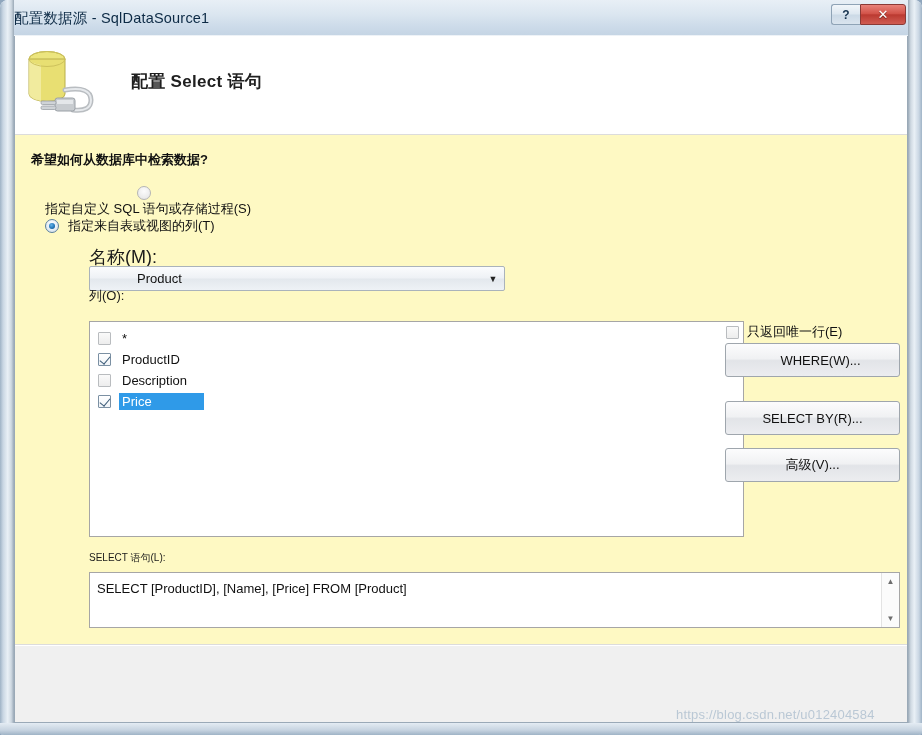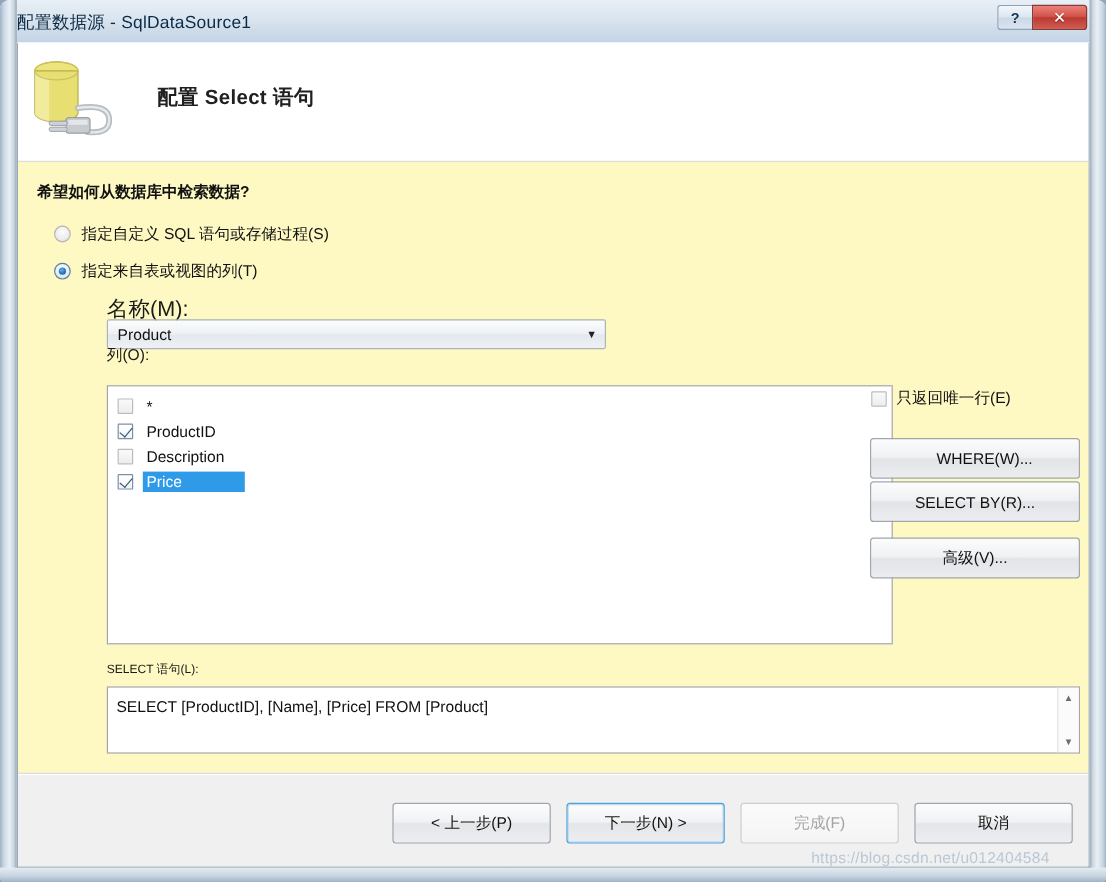--- a/index.html
+++ b/index.html
@@ -77,21 +77,21 @@
     position:absolute;left:116px;top:34px;
     font-size:17px;font-weight:bold;color:#202020;letter-spacing:.3px;
   }
 
   
   #body-area{position:absolute;left:0;top:99px;width:892px;height:509px;background:#fef9c3;}
 
   #question-label{position:absolute;left:16px;top:16px;font-weight:bold;font-size:13px;color:#111;}
 
   .radio-row{position:absolute;left:30px;display:flex;align-items:center;height:18px;}
-  #radio-row-custom{top:51px;}
+  #radio-row-custom{top:51px;flex-direction:column;}
   #radio-row-columns{top:82px;}
   .radio{
     width:14px;height:14px;border-radius:50%;box-sizing:border-box;
     border:1px solid #b5b5b5;
     background:radial-gradient(circle at 50% 35%,#fcfcfc 0%,#eaeaea 70%,#dcdcdc 100%);
     margin-right:9px;position:relative;flex:none;
   }
   .radio.checked{border-color:#5a7f9c;
     background:radial-gradient(circle at 50% 35%,#ffffff 0%,#e6eef5 55%,#cfdce7 100%);}
   .radio.checked:after{
@@ -99,21 +99,21 @@
     background:radial-gradient(circle at 40% 35%,#63b2e8 0%,#1f72b5 60%,#11466f 100%);
   }
   .radio-label{font-size:13px;color:#111;white-space:nowrap;}
 
   
   #name-label{position:absolute;left:74px;top:110px;font-size:18px;}
   #name-combo{
     position:absolute;left:74px;top:131px;width:416px;height:25px;box-sizing:border-box;
     border:1px solid #aab3bb;border-radius:2px;
     background:linear-gradient(180deg,#fbfcfd 0%,#eef1f5 48%,#e3e8ed 52%,#eef2f6 100%);
-    display:flex;align-items:center;
+    display:flex;align-items:center;padding-left:39px;
   }
   #name-combo-value{padding-left:8px;font-size:13px;color:#111;flex:1;}
   #name-combo-arrow{
     width:22px;display:flex;align-items:center;justify-content:center;
     font-size:9px;color:#222;
   }
 
   
   #columns-label{position:absolute;left:74px;top:152px;font-size:13px;}
   #columns-listbox{
@@ -139,21 +139,21 @@
   
   #unique-row{position:absolute;left:711px;top:188px;display:flex;align-items:center;}
   #unique-label{font-size:13px;color:#111;white-space:nowrap;}
   .side-button{
     position:absolute;left:710px;width:175px;height:34px;box-sizing:border-box;
     border:1px solid #9fa6ad;border-radius:3px;
     background:linear-gradient(180deg,#fcfcfd 0%,#f0f1f3 46%,#e2e4e8 52%,#ecedf0 100%);
     display:flex;align-items:center;justify-content:center;
     font-size:13px;color:#111;cursor:default;
   }
-  #where-button{top:230px;padding-left:16px;}
+  #where-button{top:208px;padding-left:16px;}
   #orderby-button{top:266px;}
   #advanced-button{top:313px;}
 
   
   #select-label{position:absolute;left:74px;top:416px;font-size:10px;}
   #select-box{
     position:absolute;left:74px;top:437px;width:811px;height:56px;box-sizing:border-box;
     border:1px solid #a6a6a6;background:#ffffff;overflow:hidden;
   }
   #select-text{
@@ -281,22 +281,16 @@
         <div id="select-text">SELECT [ProductID], [Name], [Price] FROM [Product]</div>
         <div id="select-scrollbar">
           <span class="sb-arrow">▲</span>
           <span class="sb-arrow">▼</span>
         </div>
       </div>
     </div>
 
     <div id="footer-divider"></div>
     <div id="footer-divider2"></div>
-    <div id="footer">
-      <div class="footer-button" id="prev-button">&lt; 上一步(P)</div>
-      <div class="footer-button" id="next-button">下一步(N) &gt;</div>
-      <div class="footer-button" id="finish-button">完成(F)</div>
-      <div class="footer-button" id="cancel-button">取消</div>
-    </div>
   </div>
 
   <div id="watermark">https://blog.csdn.net/u012404584</div>
 </div>
 
 </body></html>

